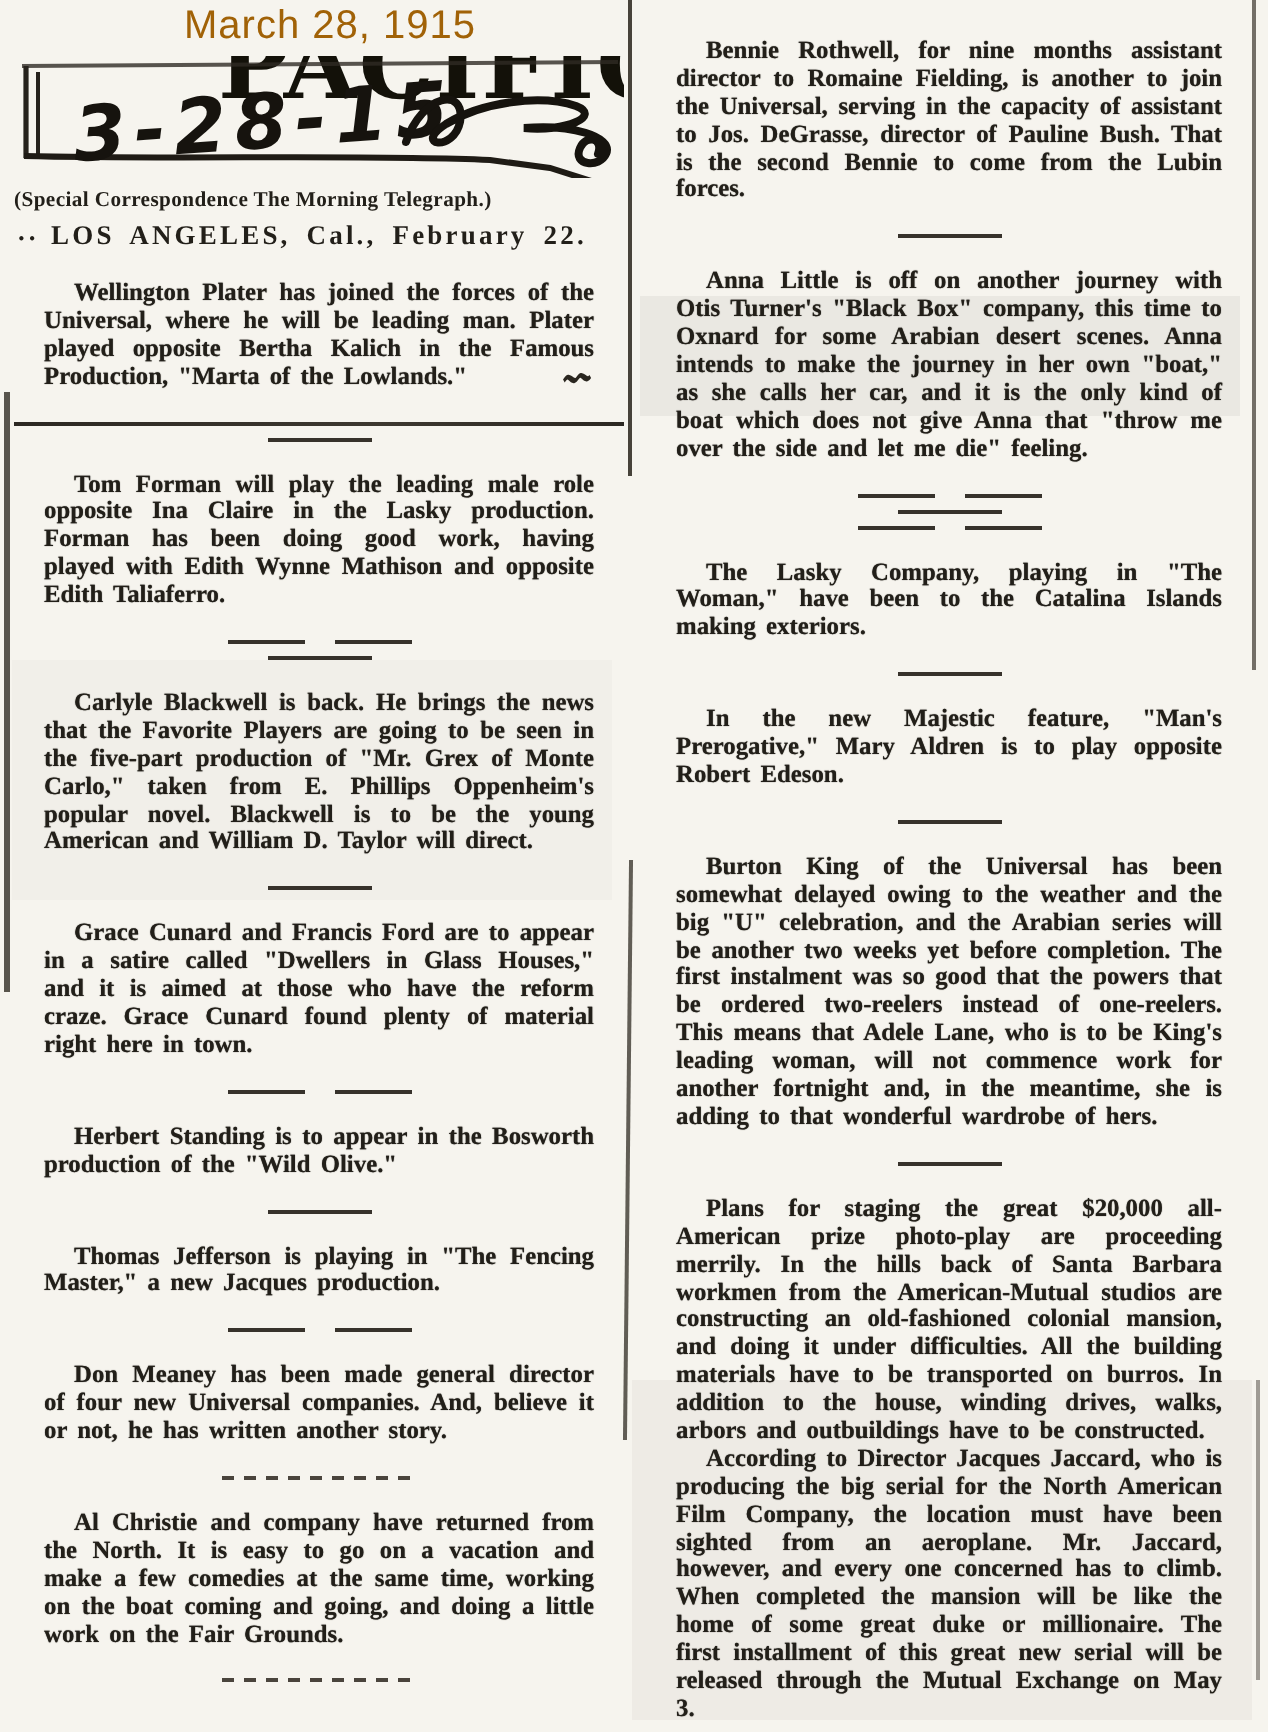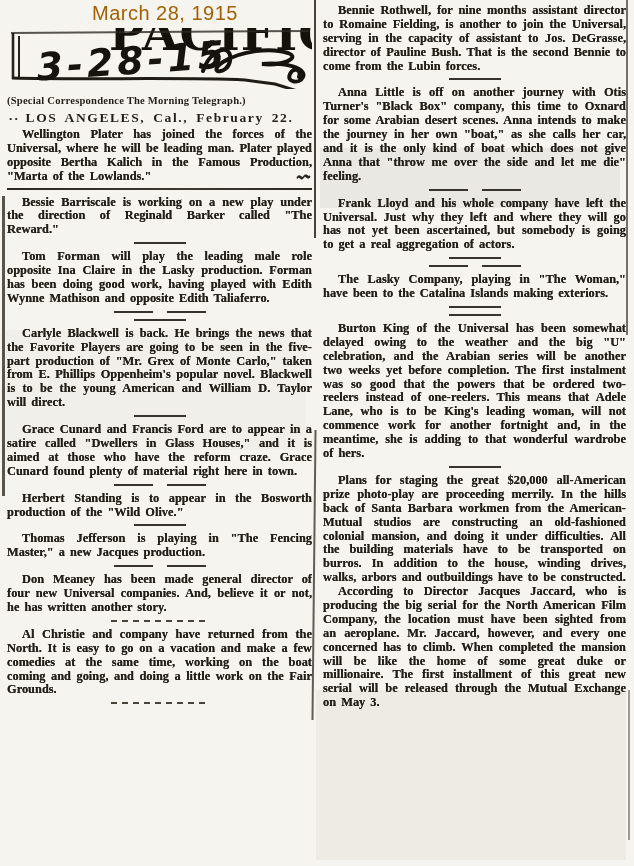--- a/index.html
+++ b/index.html
@@ -15,21 +15,21 @@
     color:#a16207;letter-spacing:0.5px;
   }
   
   .col{position:absolute;top:0;font-size:12.4px;line-height:1.12;font-weight:700;}
   .col-left{left:7px;width:305px;padding-top:27px;box-sizing:border-box;}
   .col-right{left:323px;width:303px;padding-top:4px;box-sizing:border-box;}
   .art{
     margin:0;text-indent:15px;text-align:justify;word-spacing:2px;
     text-shadow:0 0 0.5px rgba(25,22,17,.85);
   }
-  .story{margin:0;}
+  .story{margin:15px;}
   
   .sep{
     height:2px;width:92px;margin:5px auto 6px;
     background:linear-gradient(90deg,#37322b 0 42%,transparent 42% 58%,#37322b 58% 100%);
   }
   .sep.single{width:52px;background:#37322b;}
   .sep.dotted{width:98px;background:repeating-linear-gradient(90deg,#4a443c 0 6px,transparent 6px 11px);}
   .fullrule{height:2px;background:linear-gradient(90deg,#2c2822,#3d3830 60%,#2c2822);margin:4px 0 6px;}
   
   .masthead{position:relative;height:62px;margin-bottom:6px;}
@@ -101,23 +101,20 @@
       <span>LOS ANGELES, Cal., February 22.</span>
     </div>
 
     <div class="story lead-wrap">
       <p class="art">Wellington Plater has joined the forces of the Universal, where he will be leading man. Plater played opposite Bertha Kalich in the Famous Production, "Marta of the Lowlands."</p>
       <span class="ink-mark">〰</span>
     </div>
 
     <div class="fullrule"></div>
 
-    <div class="story">
-      <p class="art">Bessie Barriscale is working on a new play under the direction of Reginald Barker called "The Reward."</p>
-    </div>
     <div class="sep single"></div>
 
     <div class="story">
       <p class="art">Tom Forman will play the leading male role opposite Ina Claire in the Lasky production. Forman has been doing good work, having played with Edith Wynne Mathison and opposite Edith Taliaferro.</p>
     </div>
     <div class="sep"></div>
 
     <div class="sep single"></div>
 
     <div class="story">
@@ -157,32 +154,32 @@
     <div class="story">
       <p class="art">Bennie Rothwell, for nine months assistant director to Romaine Fielding, is another to join the Universal, serving in the capacity of assistant to Jos. DeGrasse, director of Pauline Bush. That is the second Bennie to come from the Lubin forces.</p>
     </div>
     <div class="sep single"></div>
 
     <div class="story">
       <p class="art">Anna Little is off on another journey with Otis Turner's "Black Box" company, this time to Oxnard for some Arabian desert scenes. Anna intends to make the journey in her own "boat," as she calls her car, and it is the only kind of boat which does not give Anna that "throw me over the side and let me die" feeling.</p>
     </div>
     <div class="sep"></div>
 
-    <div class="story">
-      <p class="art">Frank Lloyd and his whole company have left the Universal. Just why they left and where they will go has not yet been ascertained, but somebody is going to get a real aggregation of actors.</p>
-    </div>
     <div class="sep single"></div>
 
     <div class="sep"></div>
 
     <div class="story">
       <p class="art">The Lasky Company, playing in "The Woman," have been to the Catalina Islands making exteriors.</p>
     </div>
     <div class="sep single"></div>
 
+    <div class="story">
+      <p class="art">In the new Majestic feature, "Man's Prerogative," Mary Aldren is to play opposite Robert Edeson.</p>
+    </div>
     <div class="sep single"></div>
 
     <div class="story">
       <p class="art">Burton King of the Universal has been somewhat delayed owing to the weather and the big "U" celebration, and the Arabian series will be another two weeks yet before completion. The first instalment was so good that the powers that be ordered two-reelers instead of one-reelers. This means that Adele Lane, who is to be King's leading woman, will not commence work for another fortnight and, in the meantime, she is adding to that wonderful wardrobe of hers.</p>
     </div>
     <div class="sep single"></div>
 
     <div class="story">
       <p class="art">Plans for staging the great $20,000 all-American prize photo-play are proceeding merrily. In the hills back of Santa Barbara workmen from the American-Mutual studios are constructing an old-fashioned colonial mansion, and doing it under difficulties. All the building materials have to be transported on burros. In addition to the house, winding drives, walks, arbors and outbuildings have to be constructed.</p>
       <p class="art">According to Director Jacques Jaccard, who is producing the big serial for the North American Film Company, the location must have been sighted from an aeroplane. Mr. Jaccard, however, and every one concerned has to climb. When completed the mansion will be like the home of some great duke or millionaire. The first installment of this great new serial will be released through the Mutual Exchange on May 3.</p>

